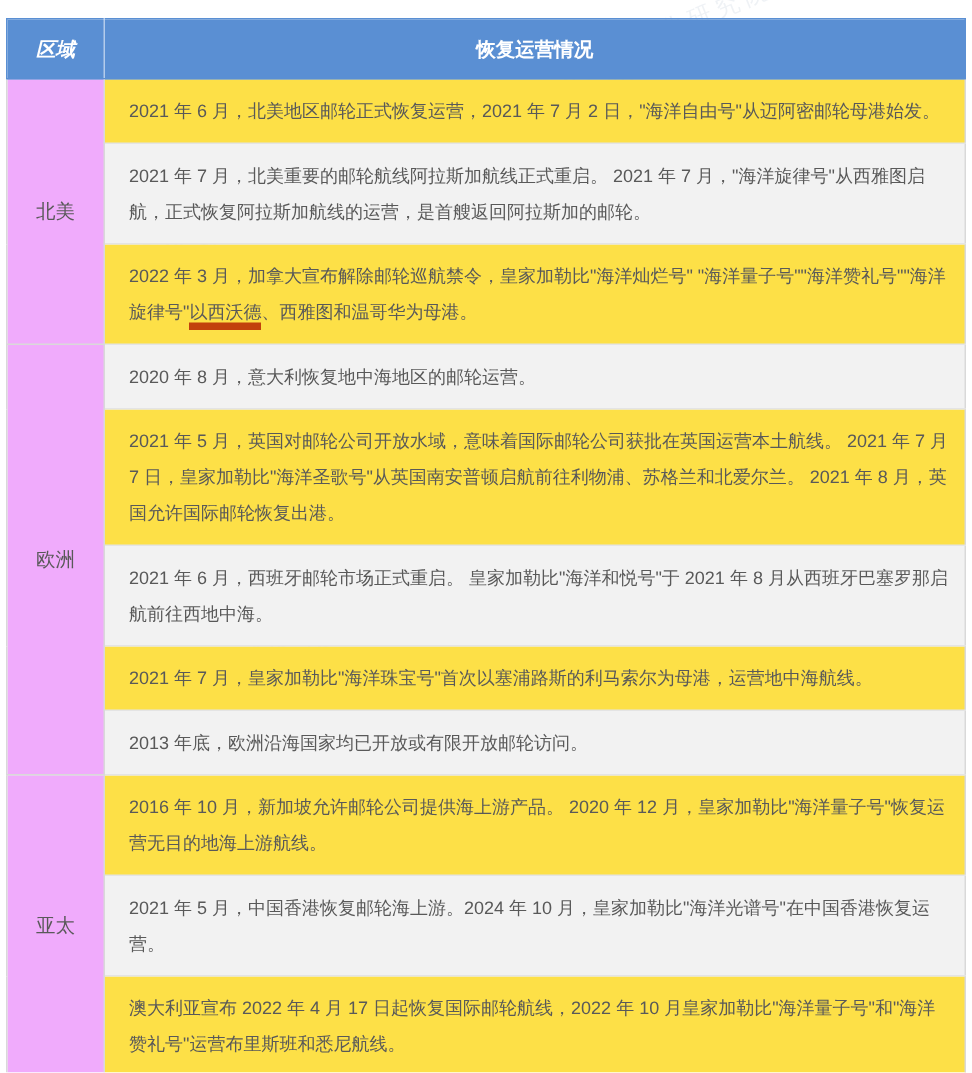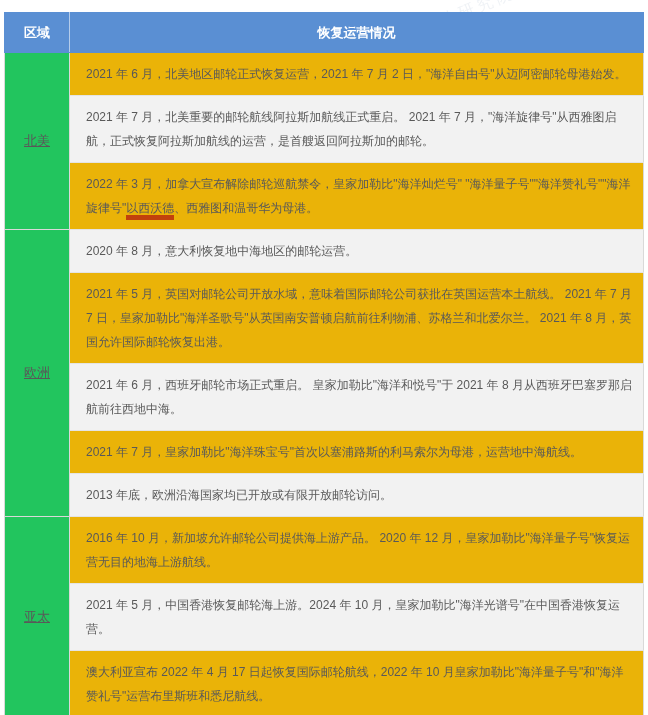--- a/index.html
+++ b/index.html
@@ -31,39 +31,38 @@
   table.recovery col.c-region{width:65px;}
   table.recovery th{
     background:var(--header-bg,#5A8FD3);
     color:#ffffff;
     font-size:13px;
     font-weight:bold;
     height:37px;
     text-align:center;
     border:1px solid var(--header-bg,#5A8FD3);
   }
-  table.recovery th.th-region{border-right:1px solid rgba(255,255,255,0.55);}
+  table.recovery th.th-region{border-right:1px solid rgba(255,255,255,0.55);font-style:italic;}
   td.region{
     text-align:center;
     vertical-align:middle;
     font-size:13px;
     color:var(--text,#595959);
-    background:#22c55e;
+    background:#f0abfc;
     border:1px solid #d9d9d9;
     border-top:none;
-    text-decoration:underline;
   }
   td.content{
     padding:9px 10px 9px 16px;
     font-size:12px;
     line-height:24px;
     color:var(--text,#595959);
     border-right:1px solid #d9d9d9;
     border-bottom:1px solid #e4e4e4;
-    background:#eab308;
+    background:#fde047;
     word-break:break-all;
   }
   tr.alt td.content{background:var(--stripe,#F2F2F2);}
   tbody tr:last-child td{border-bottom:1px solid #d9d9d9;}
   .uline{border-bottom:5px solid #c2410c;}
   
   .wm{
     position:absolute;
     color:#9fb0c6;
     opacity:0.16;

